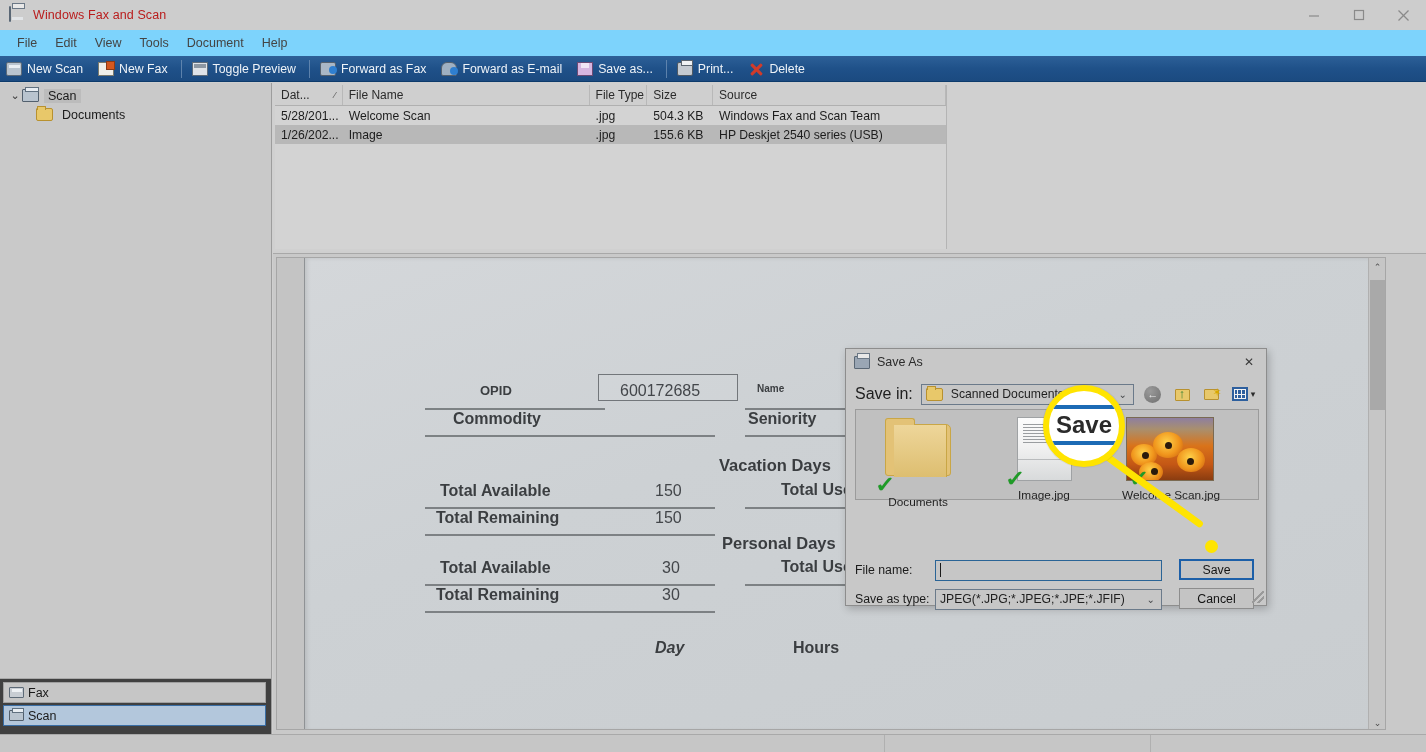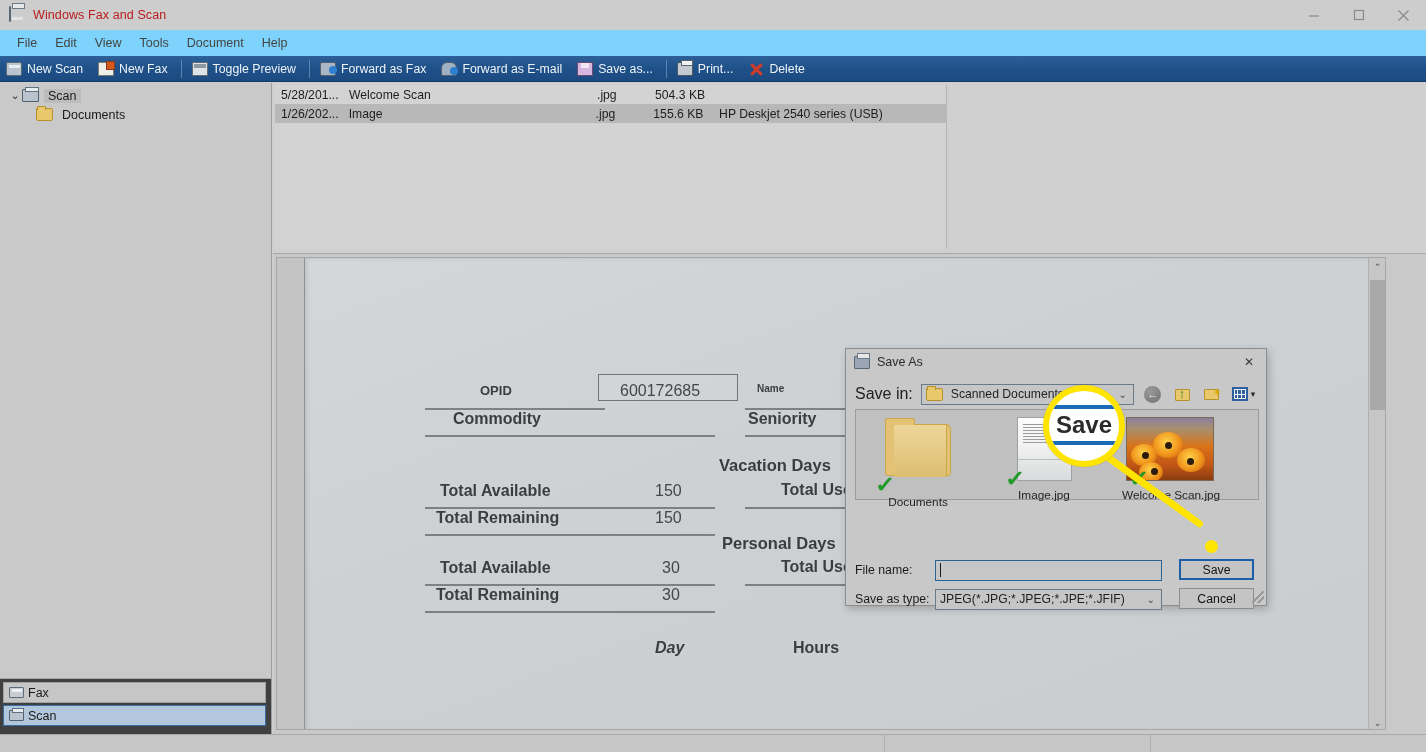--- a/index.html
+++ b/index.html
@@ -492,26 +492,37 @@
       <span class="nav-label">Fax</span>
     </div>
     <div class="nav-btn active">
       <span class="nav-ico ico-scan-nav"></span>
       <span class="nav-label">Scan</span>
     </div>
   </div>
 
   <div class="listview">
     <div class="lv-inner">
+      <div class="lv-header">
+        <div class="lv-th c-date">
+          <span>Dat...</span>
+          <span class="sort-caret">⁄</span>
+        </div>
+        <div class="lv-th c-name">File Name</div>
+        <div class="lv-th c-type">File Type</div>
+        <div class="lv-th c-size">Size</div>
+        <div class="lv-th c-src">Source</div>
+      </div>
 
       <div class="lv-row">
         <div class="lv-td c-date">5/28/201...</div>
         <div class="lv-td c-name">Welcome Scan</div>
         <div class="lv-td c-type">.jpg</div>
         <div class="lv-td c-size">504.3 KB</div>
+        <div class="lv-td c-src">Windows Fax and Scan Team</div>
       </div>
 
       <div class="lv-row selected">
         <div class="lv-td c-date">1/26/202...</div>
         <div class="lv-td c-name">Image</div>
         <div class="lv-td c-type">.jpg</div>
         <div class="lv-td c-size">155.6 KB</div>
         <div class="lv-td c-src">HP Deskjet 2540 series (USB)</div>
       </div>
     </div>

